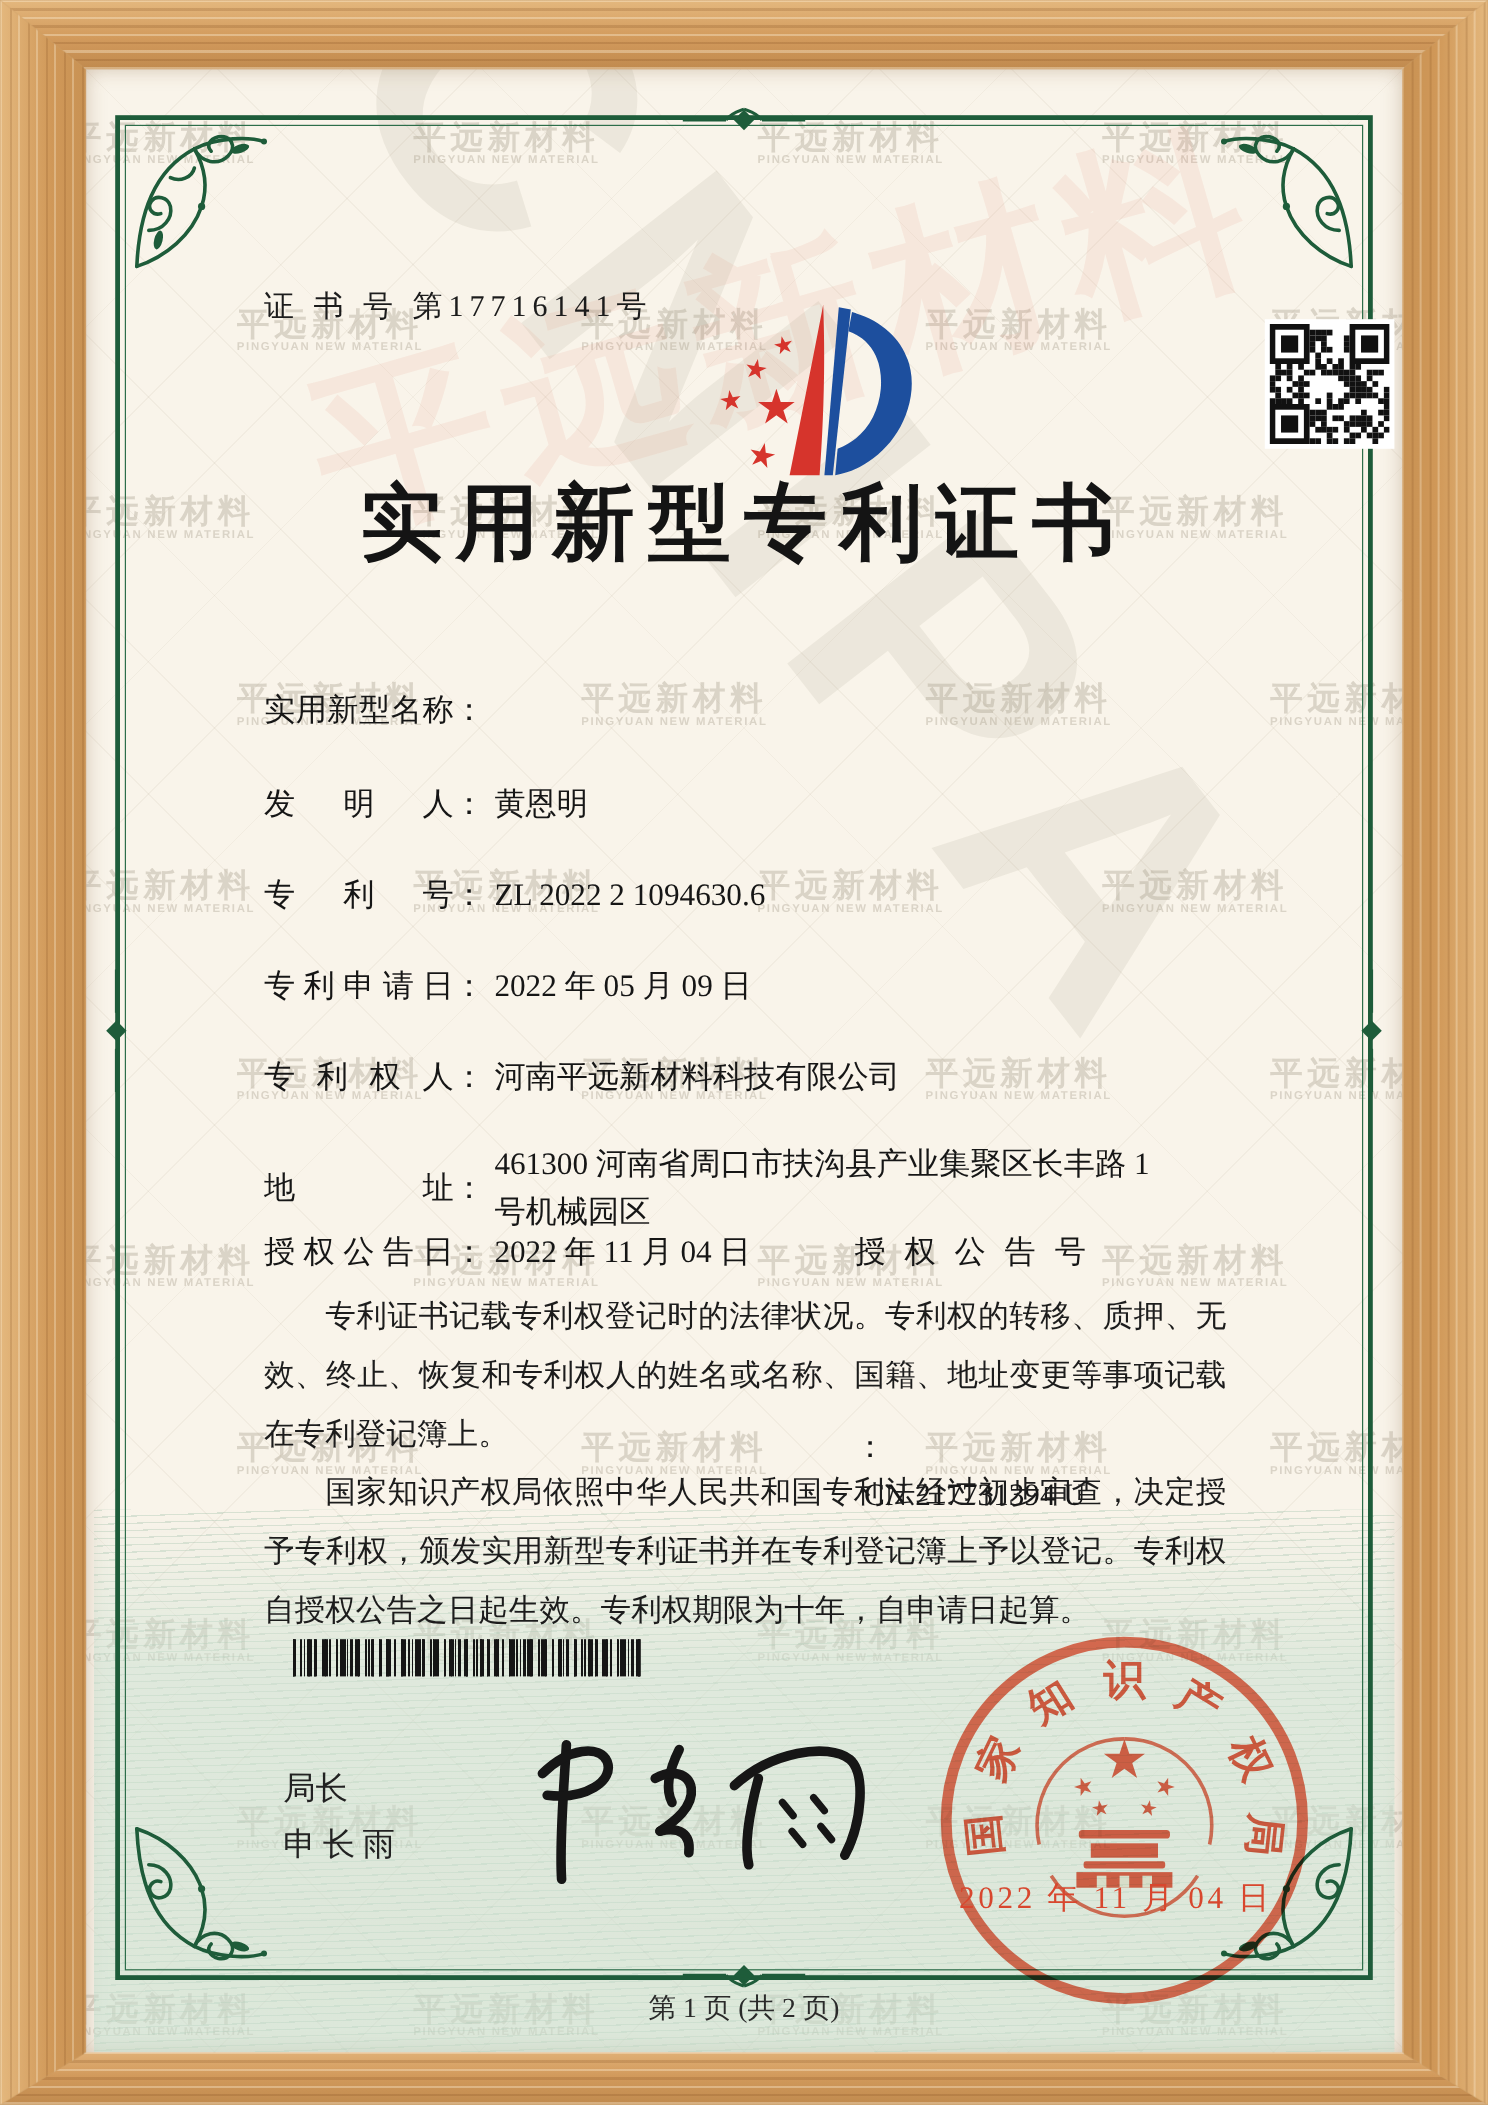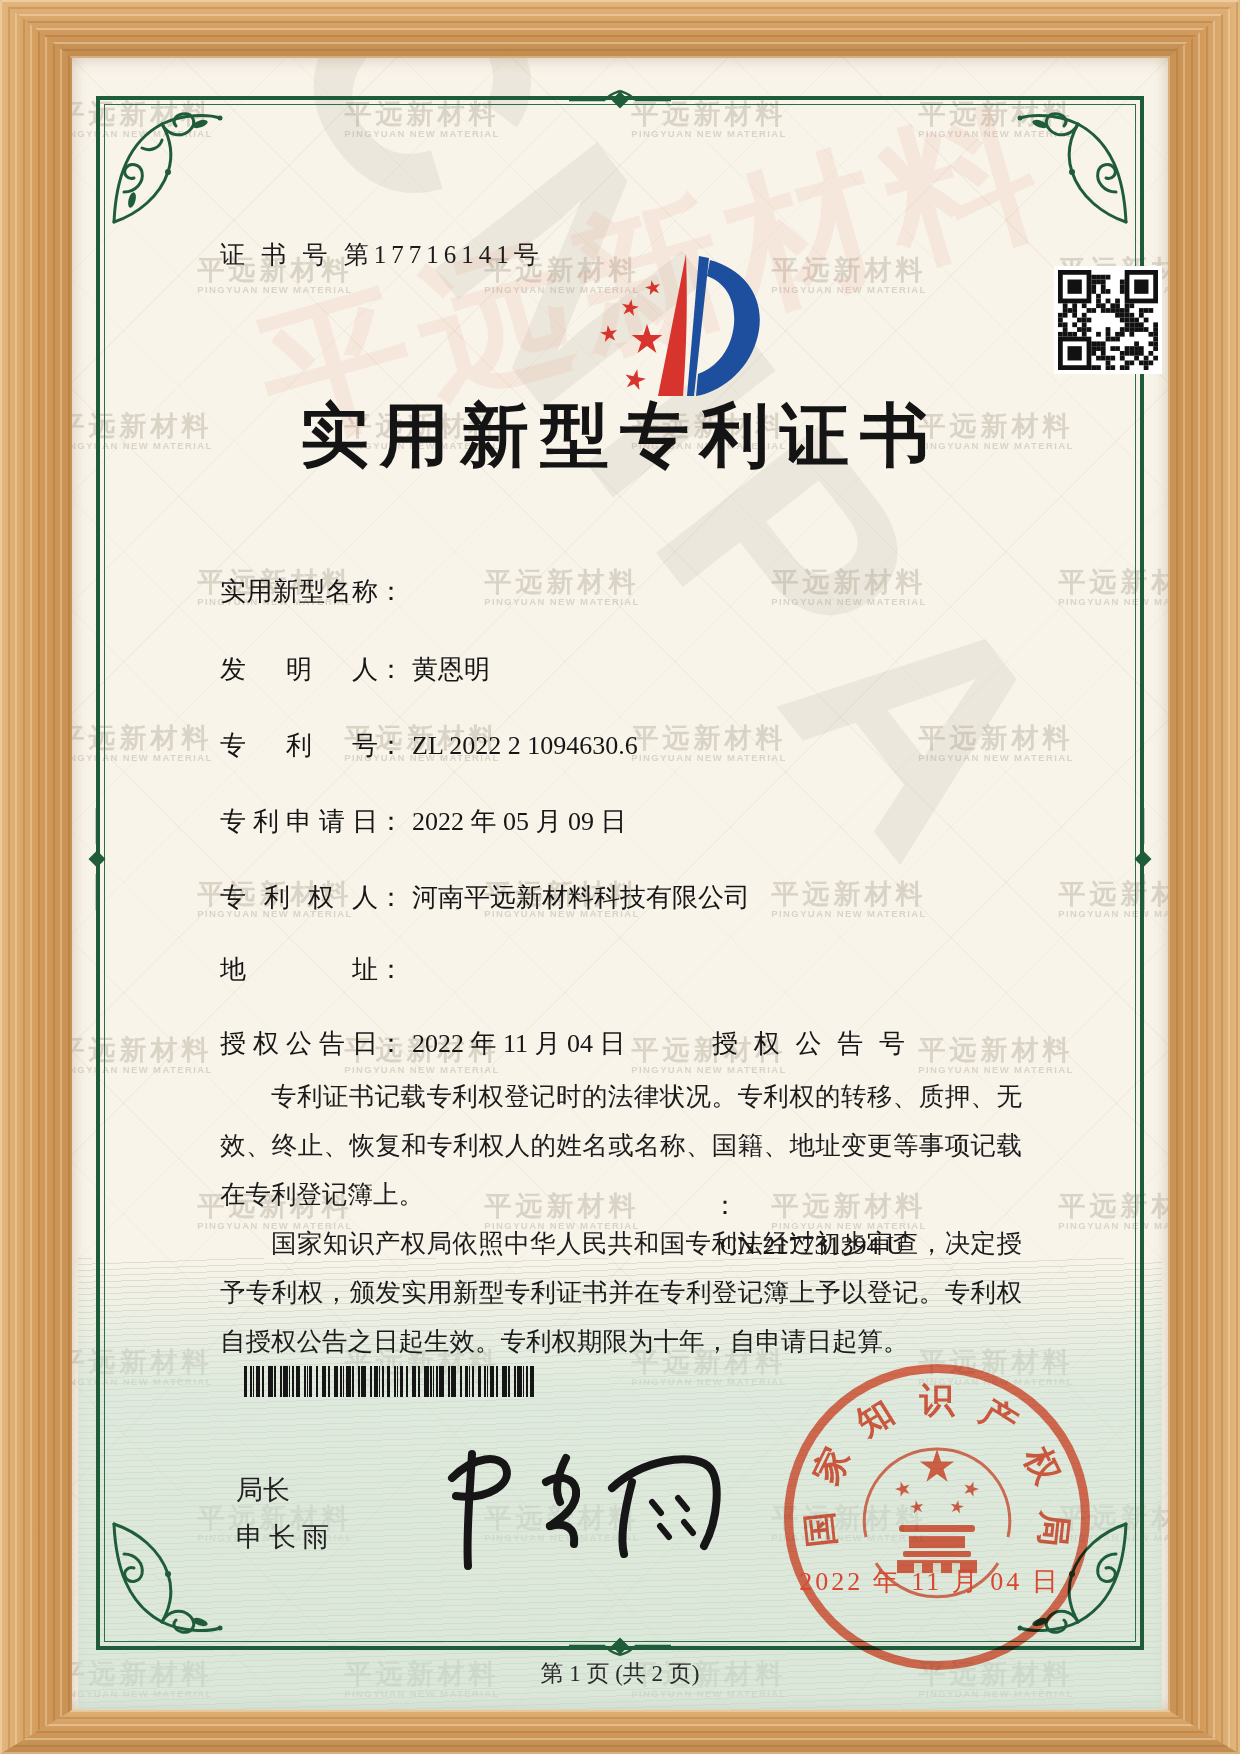--- a/index.html
+++ b/index.html
@@ -581,20 +581,21 @@
       <span class="fvalue">2022 年 05 月 09 日</span>
     </div>
     <div class="frow" style="top:822px">
       <span class="flabel">专 利 权 人</span>
         <span class="fcolon">：</span>
       <span class="fvalue">河南平远新材料科技有限公司</span>
     </div>
     <div class="frow" style="top:894px">
       <span class="flabel">地 址</span>
         <span class="fcolon">：</span>
+      <span class="fvalue" style="padding-right:46px">461300 河南省周口市扶沟县产业集聚区长丰路 1 号机械园区</span>
     </div>
     <div class="frow" style="top:968px">
       <span class="flabel">授权公告日</span>
         <span class="fcolon">：</span>
       <span class="fvalue">2022 年 11 月 04 日</span>
       <span class="pair2">
         <span class="flabel">授权公告号</span>
           <span class="fcolon">：</span>
         <span class="fvalue">CN 217731394 U</span>
       </span>

